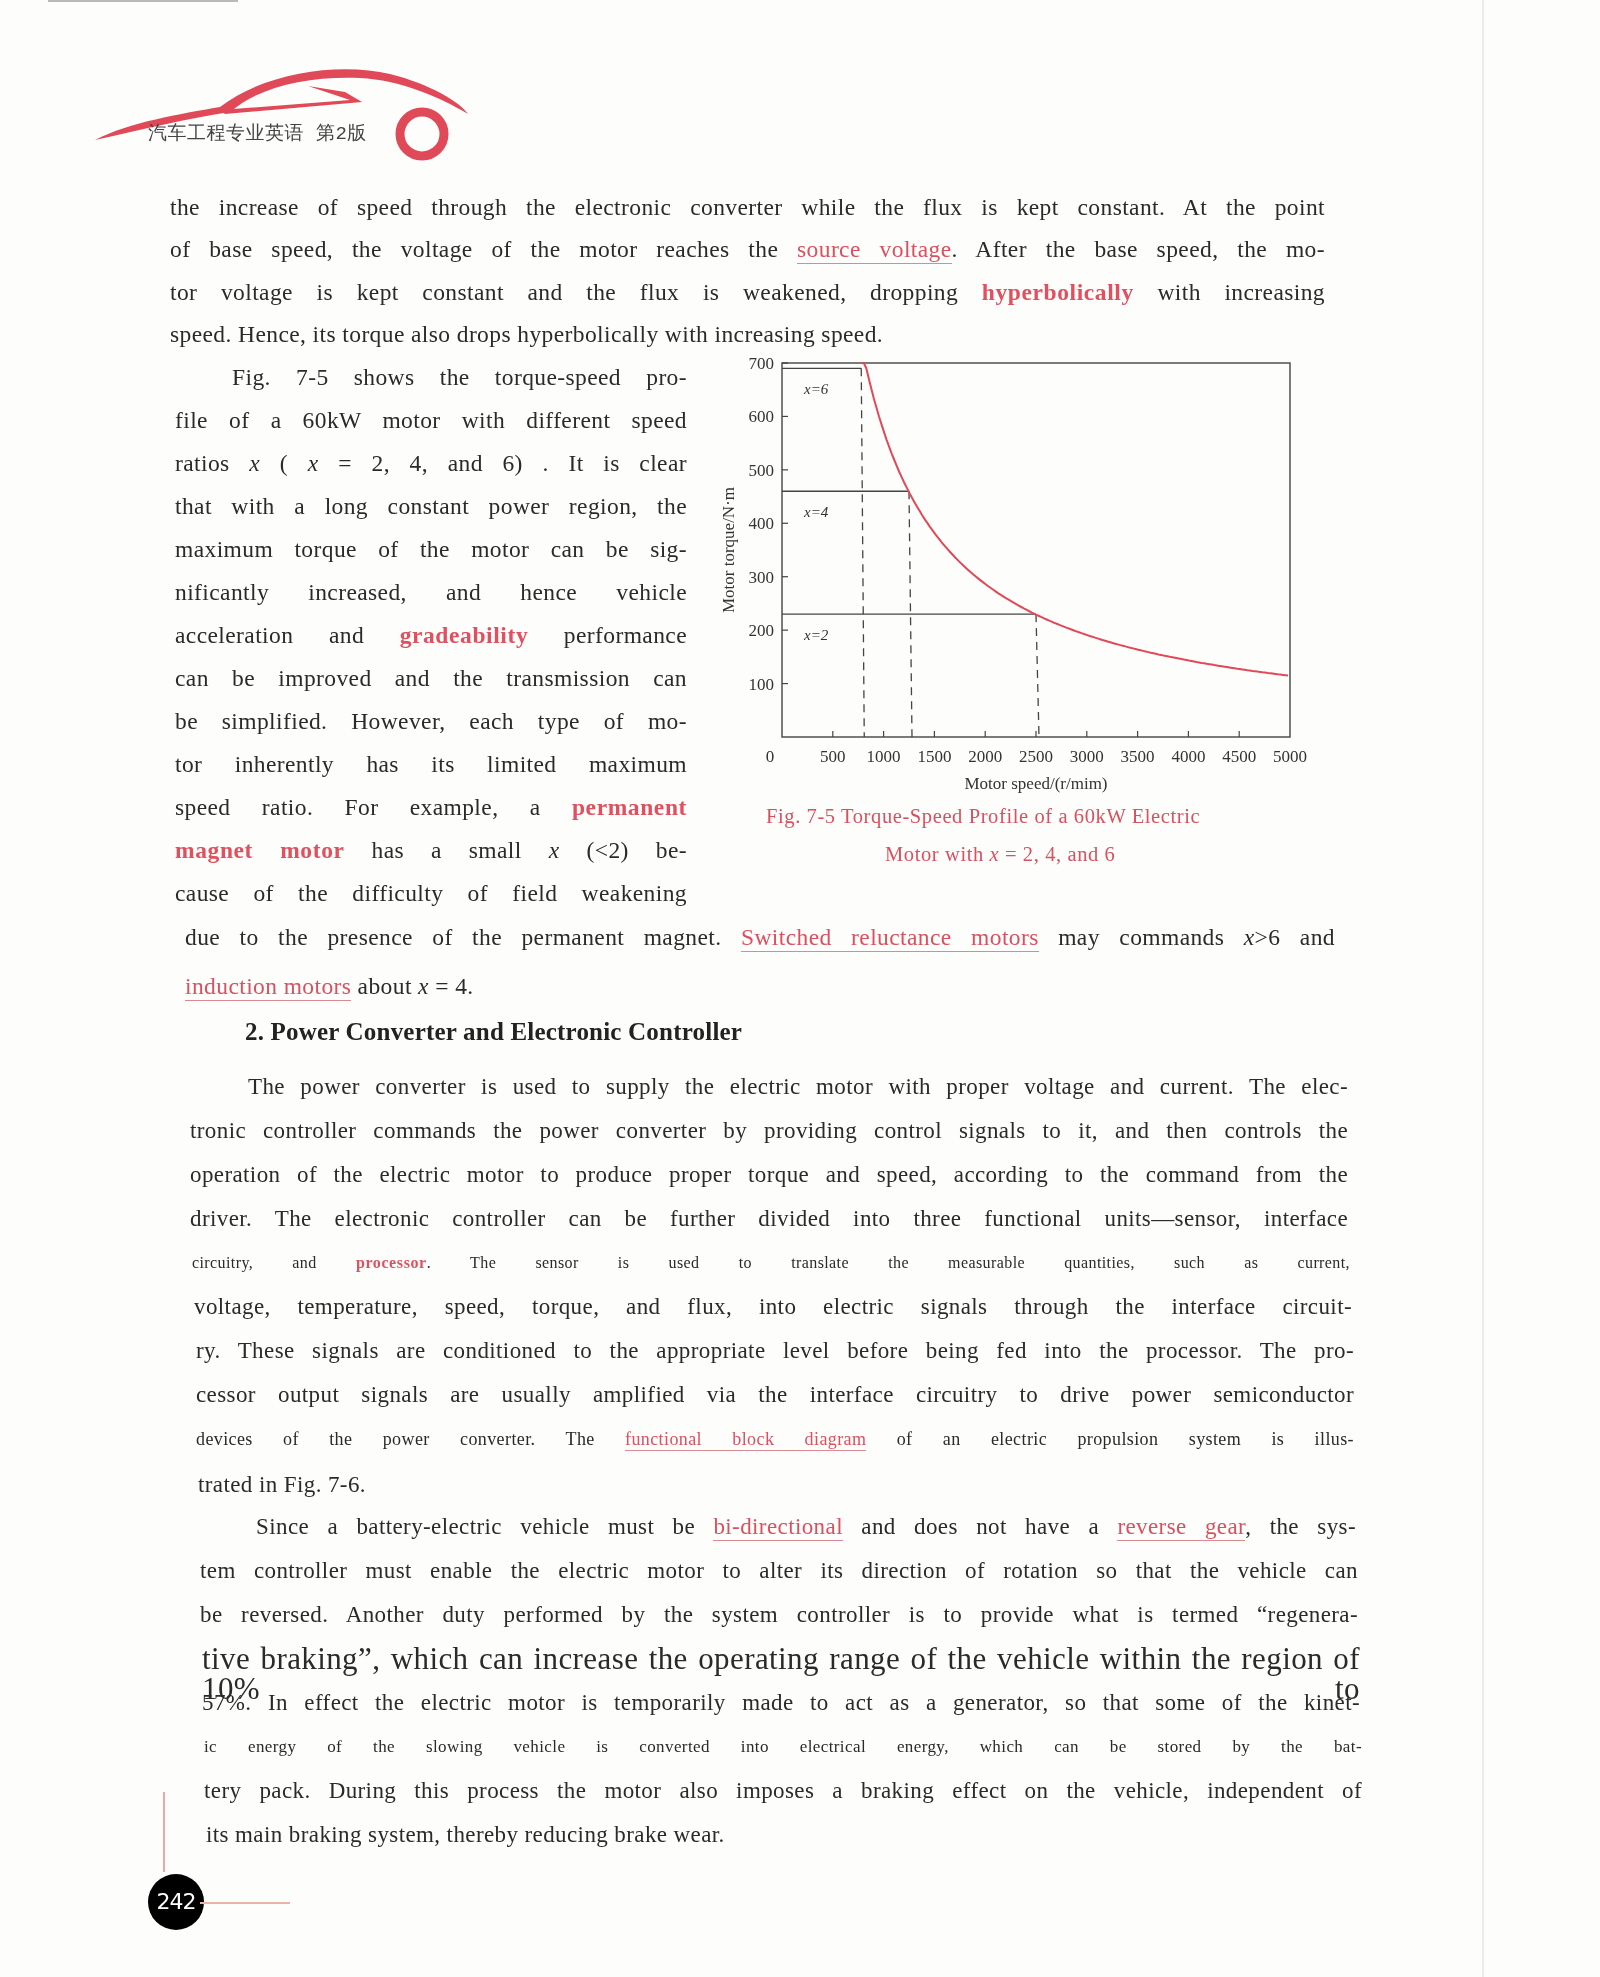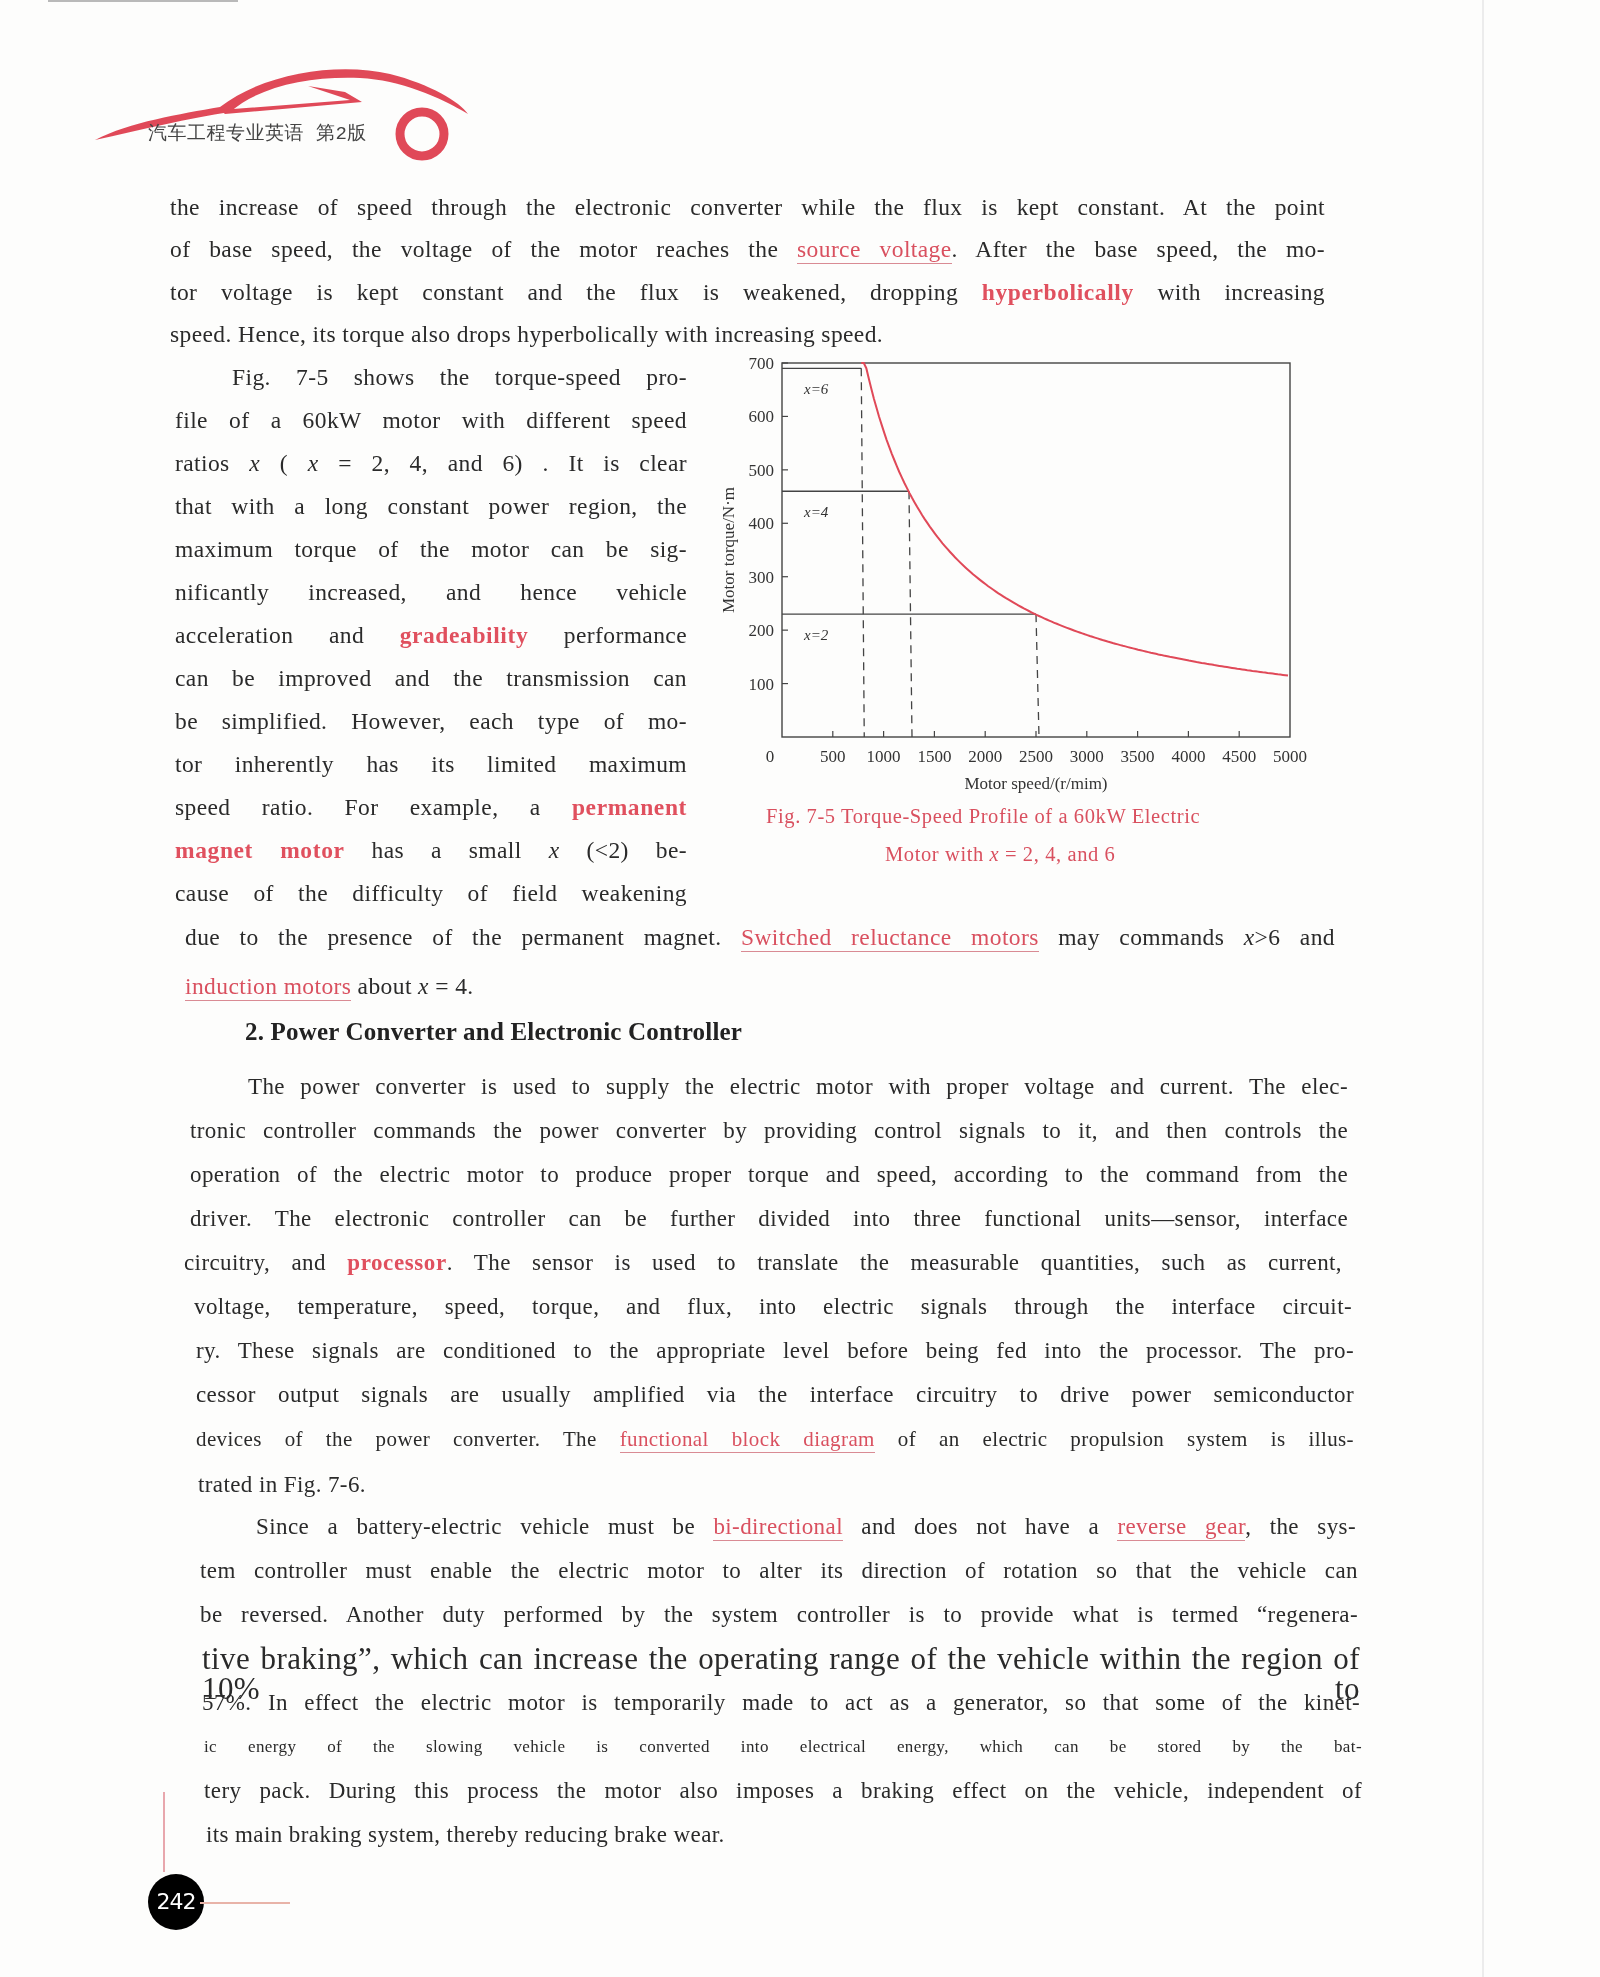--- a/index.html
+++ b/index.html
@@ -110,25 +110,25 @@
 
 <div class="caption" style="left:766px; top:805px;">Fig. 7-5   Torque-Speed Profile of a 60kW Electric</div>
 <div class="caption" style="left:885px; top:843px;"><span>Motor with </span><span class="ital">x</span><span> = 2, 4, and 6</span></div>
 
 <div class="heading">2. Power Converter and Electronic Controller</div>
 
 <div class="line just" style="left:248px; top:1072px; width:1100px; font-size:23px;">The power converter is used to supply the electric motor with proper voltage and current. The elec-</div>
 <div class="line just" style="left:190px; top:1116px; width:1158px; font-size:23px;">tronic controller commands the power converter by providing control signals to it, and then controls the</div>
 <div class="line just" style="left:190px; top:1160px; width:1158px; font-size:23px;">operation of the electric motor to produce proper torque and speed, according to the command from the</div>
 <div class="line just" style="left:190px; top:1204px; width:1158px; font-size:23px;">driver. The electronic controller can be further divided into three functional units—sensor, interface</div>
-<div class="line just" style="left:184px; top:1248px; width:1158px; font-size:23px;"><span>circuitry, and </span><span class="bold-term">processor</span><span>. The sensor is used to translate the measurable quantities, such as current,</span></div>
+<div class="line just" style="left:192px; top:1248px; width:1158px; font-size:16px;"><span>circuitry, and </span><span class="bold-term">processor</span><span>. The sensor is used to translate the measurable quantities, such as current,</span></div>
 <div class="line just" style="left:194px; top:1292px; width:1158px; font-size:23px;">voltage, temperature, speed, torque, and flux, into electric signals through the interface circuit-</div>
 <div class="line just" style="left:196px; top:1336px; width:1158px; font-size:23px;">ry. These signals are conditioned to the appropriate level before being fed into the processor. The pro-</div>
 <div class="line just" style="left:196px; top:1380px; width:1158px; font-size:23px;">cessor output signals are usually amplified via the interface circuitry to drive power semiconductor</div>
-<div class="line just" style="left:196px; top:1424px; width:1158px; font-size:21px;"><span>devices of the power converter. The </span><span class="term">functional block diagram</span><span> of an electric propulsion system is illus-</span></div>
+<div class="line just" style="left:196px; top:1424px; width:1158px; font-size:18px;"><span>devices of the power converter. The </span><span class="term">functional block diagram</span><span> of an electric propulsion system is illus-</span></div>
 <div class="line" style="left:198px; top:1470px; font-size:23px;">trated in Fig. 7-6.</div>
 
 <div class="line just" style="left:256px; top:1512px; width:1100px; font-size:23px;"><span>Since a battery-electric vehicle must be </span><span class="term">bi-directional</span><span> and does not have a </span><span class="term">reverse gear</span><span>, the sys-</span></div>
 <div class="line just" style="left:200px; top:1556px; width:1158px; font-size:23px;">tem controller must enable the electric motor to alter its direction of rotation so that the vehicle can</div>
 <div class="line just" style="left:200px; top:1600px; width:1158px; font-size:23px;">be reversed. Another duty performed by the system controller is to provide what is termed “regenera-</div>
 <div class="line just" style="left:202px; top:1644px; width:1158px; font-size:31px;">tive braking”, which can increase the operating range of the vehicle within the region of 10% to</div>
 <div class="line just" style="left:202px; top:1688px; width:1158px; font-size:23px;">57%. In effect the electric motor is temporarily made to act as a generator, so that some of the kinet-</div>
 <div class="line just" style="left:204px; top:1732px; width:1158px; font-size:17px;">ic energy of the slowing vehicle is converted into electrical energy, which can be stored by the bat-</div>
 <div class="line just" style="left:204px; top:1776px; width:1158px; font-size:23px;">tery pack. During this process the motor also imposes a braking effect on the vehicle, independent of</div>
 <div class="line" style="left:206px; top:1820px; font-size:23px;">its main braking system, thereby reducing brake wear.</div>

